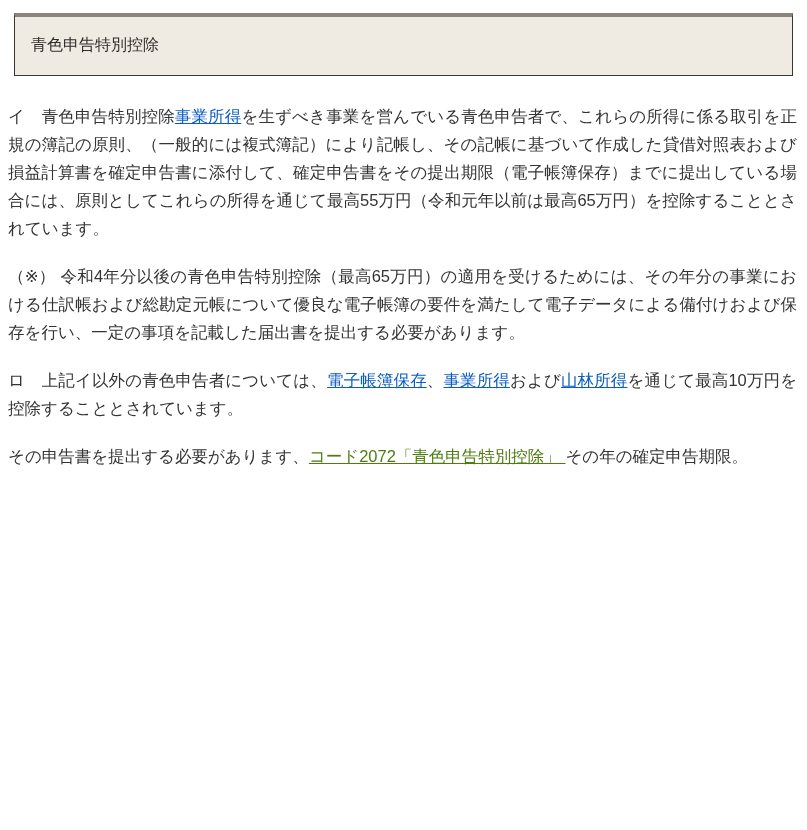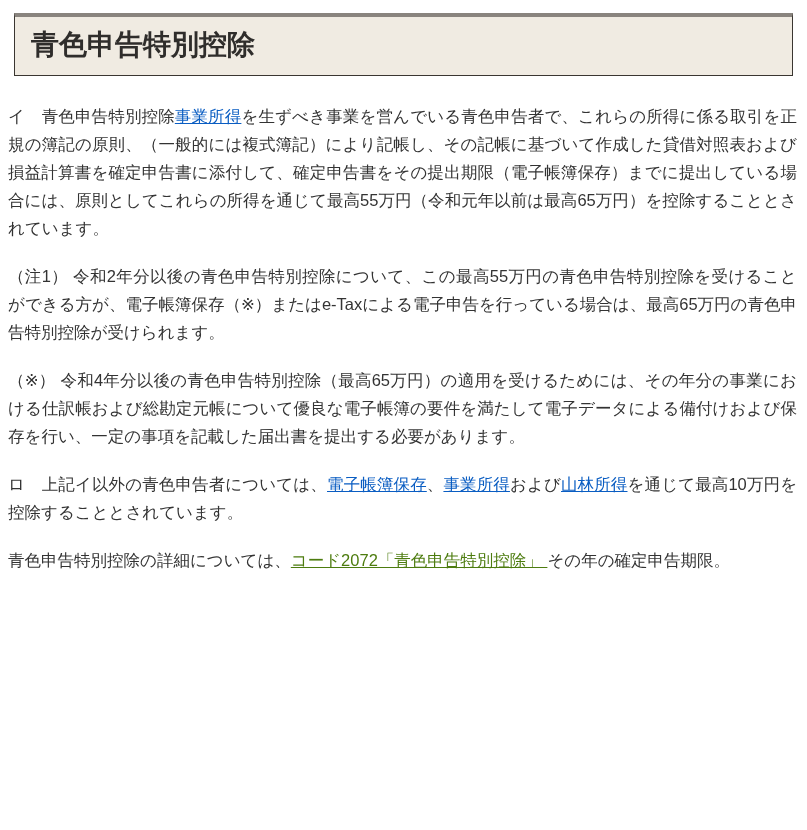--- a/index.html
+++ b/index.html
@@ -17,23 +17,23 @@
   }
   .heading-box {
     margin: 13px 14px 0 14px;
     background: #f0ebe2;
     border: 1px solid #3a3631;
     border-top: 4px solid #89847e;
     padding: 14px 16px 16px 16px;
   }
   .page-title {
     margin: 0;
-    font-size: 28px;
+    font-size: 16px;
     line-height: 28px;
-    font-weight: bold;
+    font-weight: normal;
     color: #2f2d2b;
   }
   .article {
     margin: 0 10px 0 8px;
     font-size: 16.5px;
     line-height: 28px;
     text-align: justify;
   }
   .para {
     margin: 20px 0;
@@ -56,23 +56,22 @@
 <body>
 
 <div class="heading-box">
   <h1 class="page-title">青色申告特別控除</h1>
 </div>
 
 <div class="article">
 
   <p class="para"><span>イ　青色申告特別控除</span><a href="#" class="link">事業所得</a><span>を生ずべき事業を営んでいる青色申告者で、これらの所得に係る取引を正規の簿記の原則、（一般的には複式簿記）により記帳し、その記帳に基づいて作成した貸借対照表および損益計算書を確定申告書に添付して、確定申告書をその提出期限（電子帳簿保存）までに提出している場合には、原則としてこれらの所得を通じて最高55万円（令和元年以前は最高65万円）を控除することとされています。</span></p>
 
-  <p class="para"><span>（注1） 令和2年分以後の青色申告特別控除について、この最高55万円の青色申告特別控除を受けることができる方が、電子帳簿保存（※）またはe-Taxによる電子申告を行っている場合は、最高65万円の青色申告特別控除が受けられます。</span></p>
 
 
   <p class="para"><span>（※） 令和4年分以後の青色申告特別控除（最高65万円）の適用を受けるためには、その年分の事業における仕訳帳および総勘定元帳について優良な電子帳簿の要件を満たして電子データによる備付けおよび保存を行い、一定の事項を記載した届出書を提出する必要があります。</span></p>
 
 
   <p class="para"><span>ロ　上記イ以外の青色申告者については、</span><a href="#" class="link">電子帳簿保存</a><span>、</span><a href="#" class="link">事業所得</a><span>および</span><a href="#" class="link">山林所得</a><span>を通じて最高10万円を控除することとされています。</span></p>
 
-  <p class="para"><span>青色申告特別控除の詳細については、</span><a href="#" class="link visited">コード2072「青色申告特別控除」 </a><span>その年の確定申告期限。</span></p>
+  <p class="para"><span>その申告書を提出する必要があります、</span><a href="#" class="link visited">コード2072「青色申告特別控除」 </a><span>その年の確定申告期限。</span></p>
 
 </div>
 
 </body></html>

